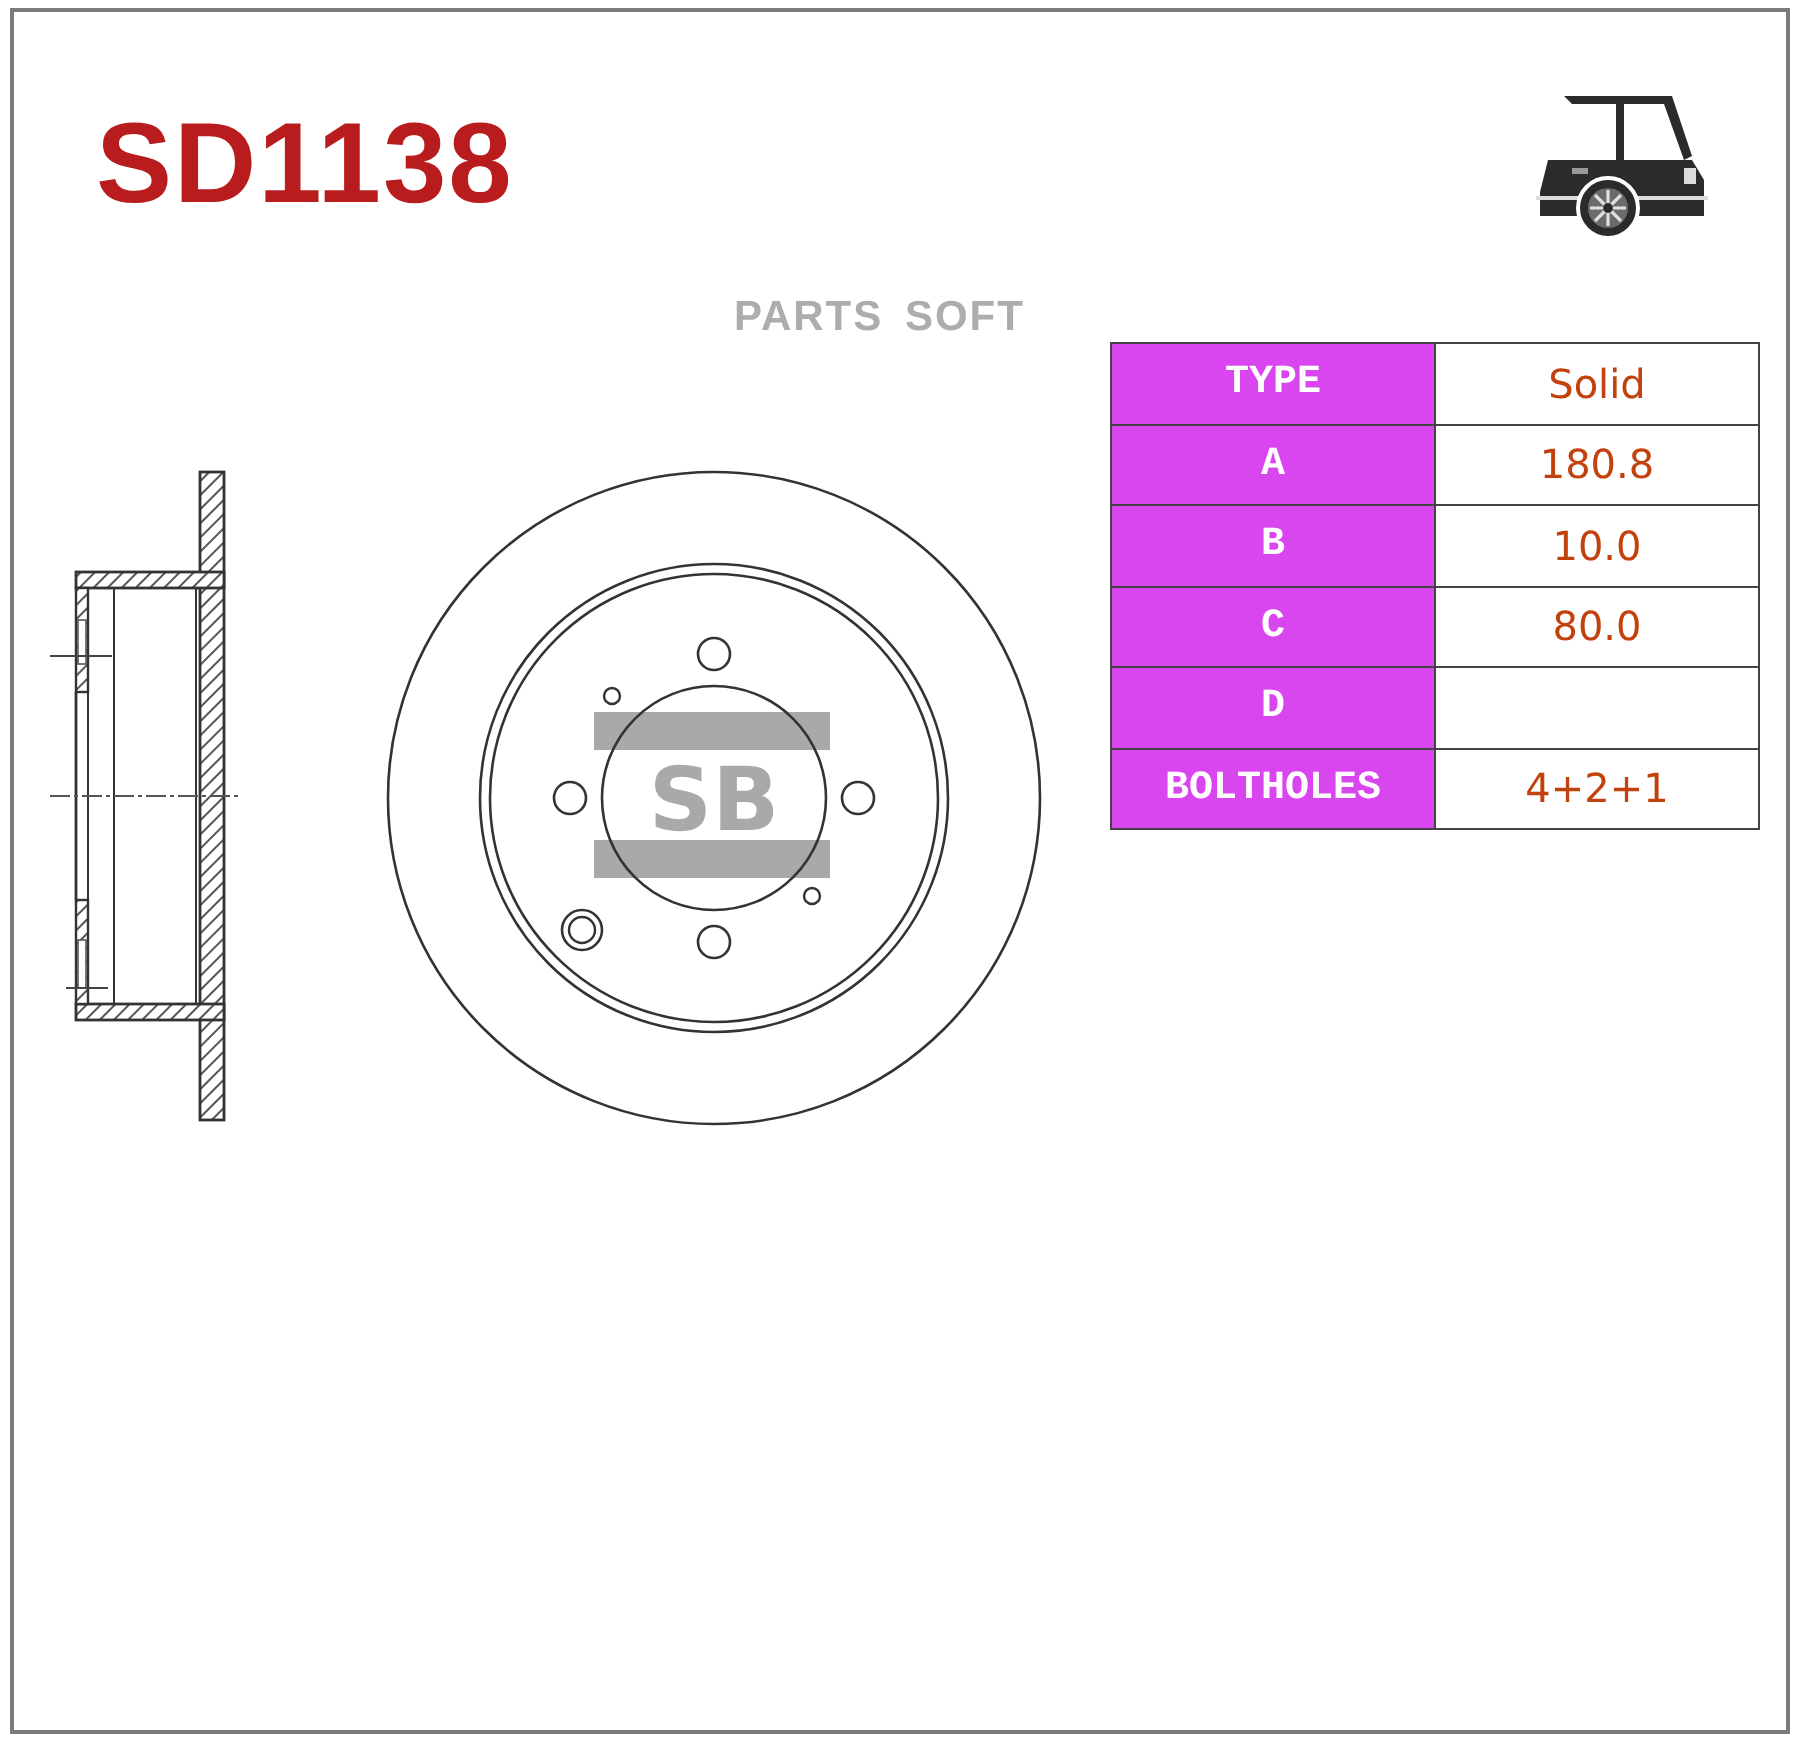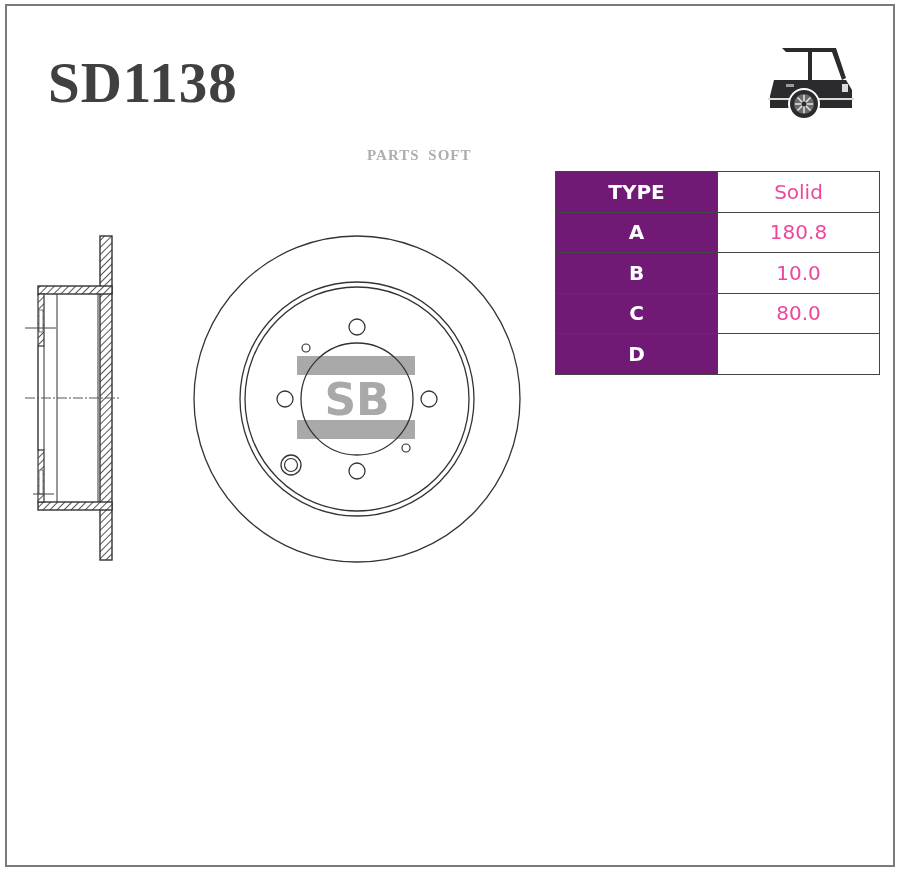--- a/index.html
+++ b/index.html
@@ -1,24 +1,24 @@
 <!DOCTYPE html>
 <html><head>
 <meta charset="utf-8">
 <style>
   html, body { margin:0; padding:0; background:#ffffff; }
   body { width:900px; height:873px; position:relative; overflow:hidden; font-family:"Liberation Sans", sans-serif; }
   .frame { position:absolute; left:5px; top:4px; width:886px; height:859px; border:2px solid #7a7a7a; box-sizing:content-box; }
-  .part-number { position:absolute; left:48px; top:54px; font-family:Liberation Serif, serif; font-weight:bold; font-size:57px; letter-spacing:1px; color:#404040; line-height:1; }
-  .watermark { position:absolute; left:367px; top:147px; font-family:Liberation Serif, serif; font-weight:bold; font-size:15px; color:#adadad; letter-spacing:1px; word-spacing:4px; }
+  .part-number { position:absolute; left:48px; top:54px; font-family:Liberation Sans, sans-serif; font-weight:bold; font-size:57px; letter-spacing:1px; color:#b91c1c; line-height:1; }
+  .watermark { position:absolute; left:367px; top:147px; font-family:Liberation Sans, sans-serif; font-weight:bold; font-size:21px; color:#adadad; letter-spacing:1px; word-spacing:4px; }
   .car-icon { position:absolute; left:764px; top:40px; width:92px; height:80px; }
   .spec-table { position:absolute; left:555px; top:171px; border-collapse:collapse; font-family:"DejaVu Sans", sans-serif; }
   .spec-table td { border:1.5px solid #444; height:39.5px; padding:0; text-align:center; font-size:20px; }
-  .spec-table td.k { width:161px; background:#701a75; color:#ffffff; font-weight:bold; }
-  .spec-table td.v { width:161px; background:#ffffff; color:#ec4899; }
+  .spec-table td.k { width:161px; background:#d946ef; color:#ffffff; font-weight:bold;font-family:Liberation Mono, monospace; }
+  .spec-table td.v { width:161px; background:#ffffff; color:#c2410c; }
   .side-view { position:absolute; left:20px; top:228px; width:110px; height:340px; }
   .front-view { position:absolute; left:190px; top:232px; width:335px; height:335px; }
 </style>
 </head>
 <body>
 
 <div class="frame"></div>
 
 <div class="part-number">SD1138</div>
 
@@ -59,20 +59,24 @@
       <td class="k">B</td>
       <td class="v">10.0</td>
     </tr>
     <tr>
       <td class="k">C</td>
       <td class="v">80.0</td>
     </tr>
     <tr>
       <td class="k">D</td>
       <td class="v"></td>
+    </tr>
+    <tr>
+      <td class="k">BOLTHOLES</td>
+      <td class="v">4+2+1</td>
     </tr>
   </tbody>
 </table>
 
 <svg class="side-view" viewBox="0 0 110 340">
   <defs>
     <pattern id="hatch" patternUnits="userSpaceOnUse" width="5" height="5" patternTransform="rotate(45)">
       <rect width="5" height="5" fill="#ffffff"></rect>
       <line x1="0" y1="0" x2="0" y2="5" stroke="#555" stroke-width="2"></line>
     </pattern>

